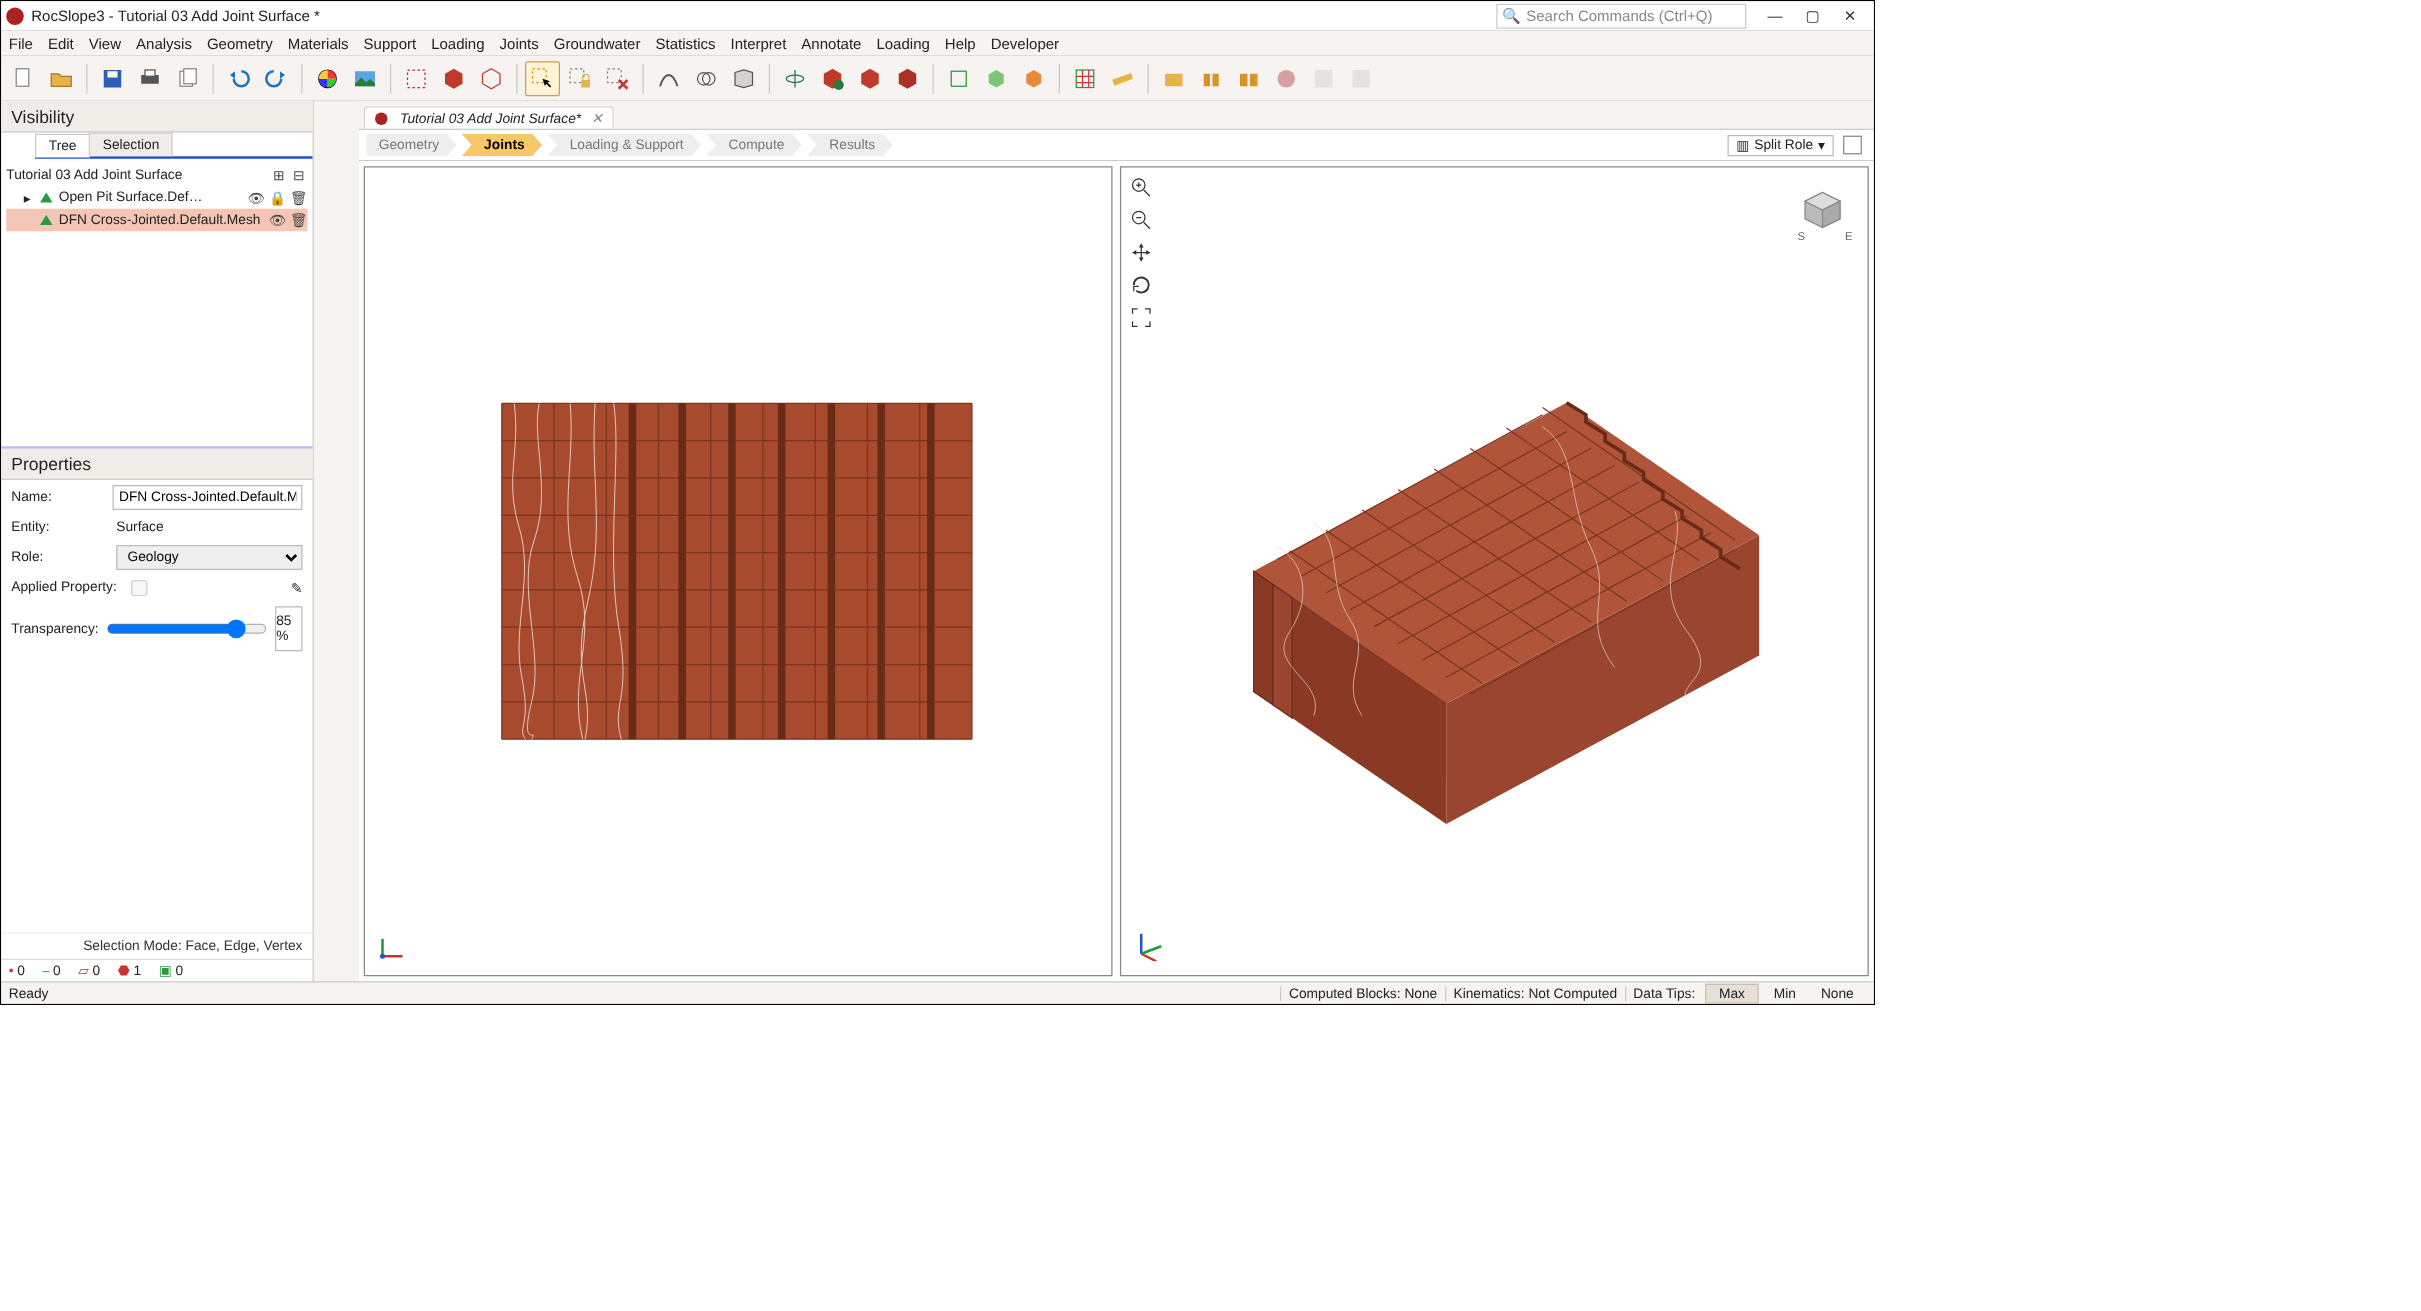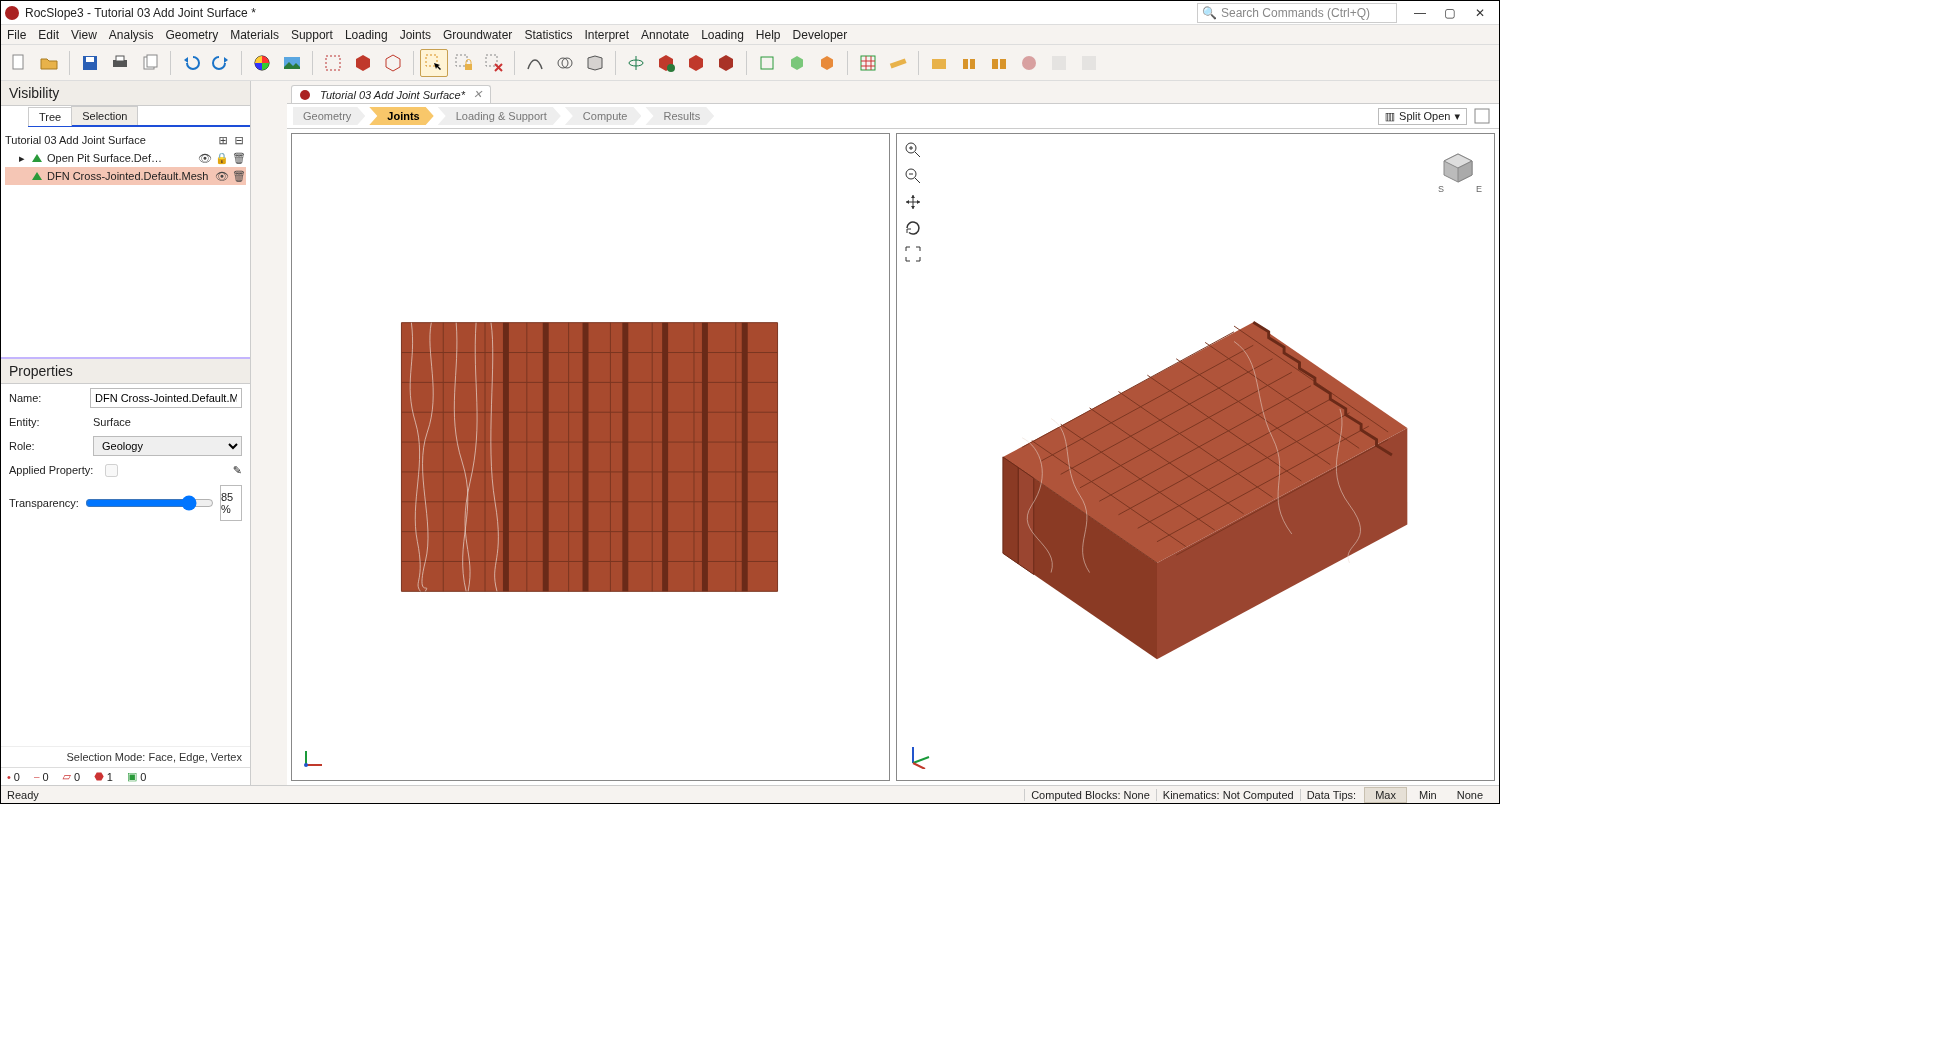--- a/index.html
+++ b/index.html
@@ -402,21 +402,21 @@
       </div>
 
       <div class="workflow-row">
         <div class="wstep">Geometry</div>
         <div class="wstep active">Joints</div>
         <div class="wstep">Loading &amp; Support</div>
         <div class="wstep">Compute</div>
         <div class="wstep">Results</div>
         <div class="view-sel">
           <span>▥</span>
-          <span>Split Open</span>
+          <span>Split Role</span>
           <span>▾</span>
         </div>
         <div class="tbtn" style="width:22px;height:22px;margin-left:4px">
           <svg viewBox="0 0 20 20">
               <rect x="3" y="3" width="14" height="14" fill="none" stroke="#888"></rect>
             </svg>
         </div>
       </div>
 
       <div class="views">

